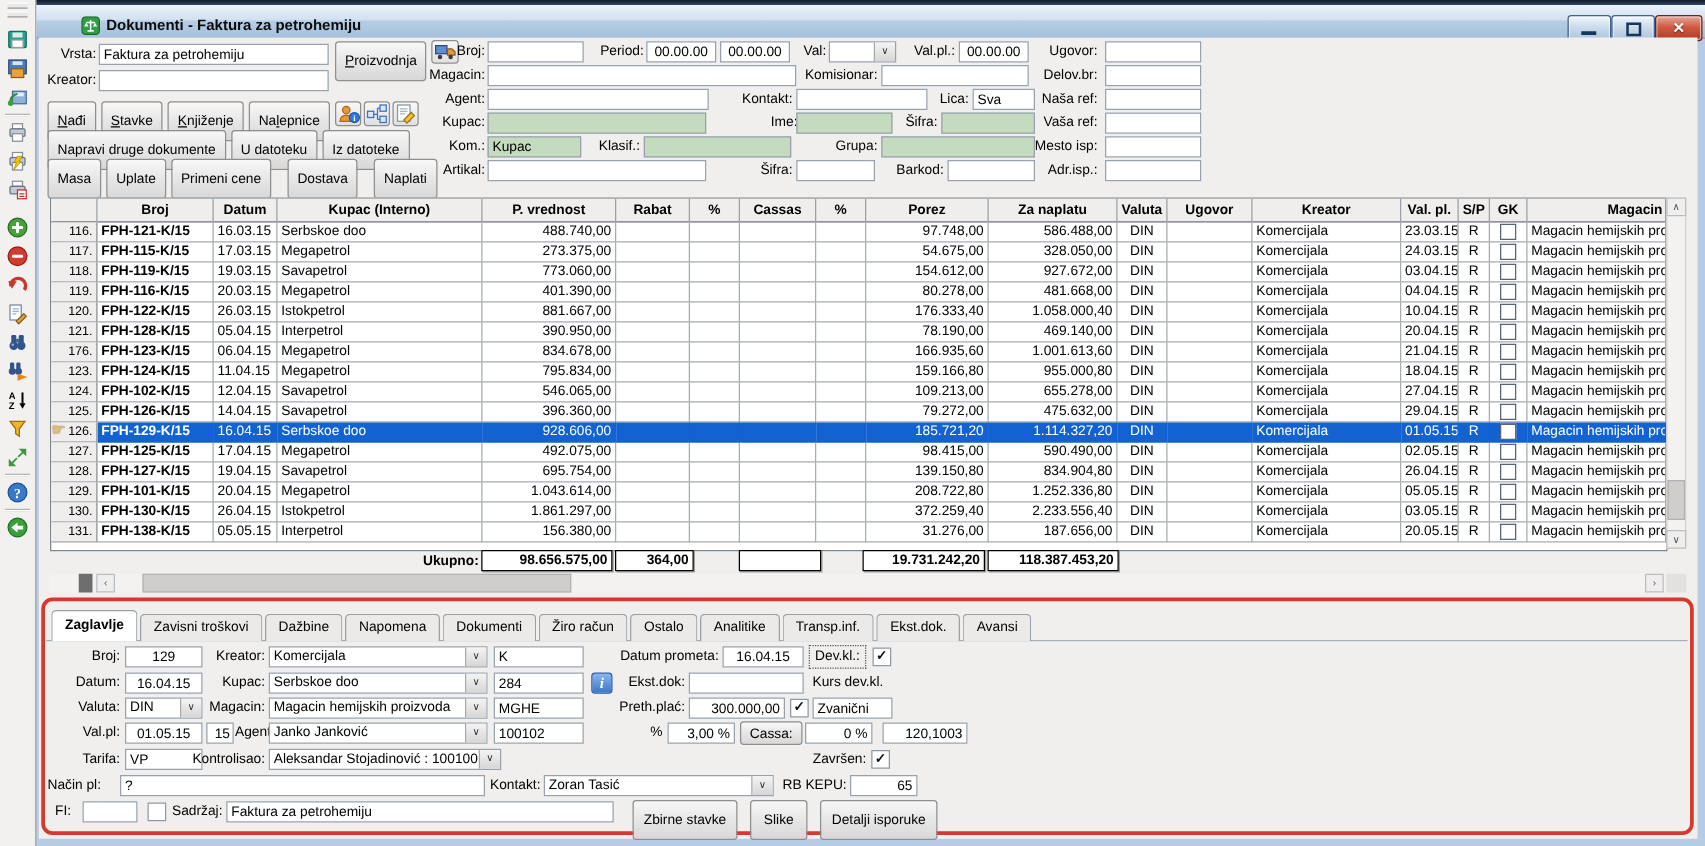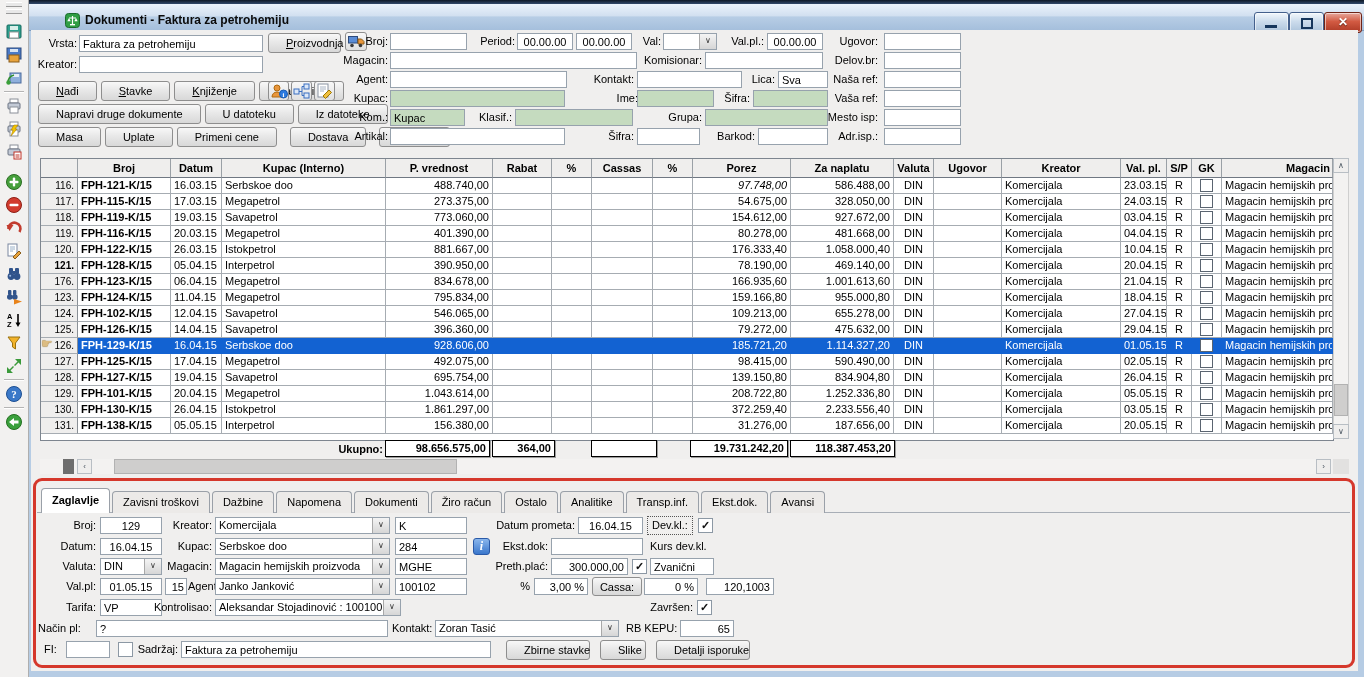--- a/index.html
+++ b/index.html
@@ -25,22 +25,22 @@
   .grip{width:16px;height:3px;margin:2px auto 0;background:#e8e8e8;border-top:1px solid #fff;border-bottom:1px solid #9a9a9a;}
   .ticon{width:24px;height:22px;margin:1px auto;display:flex;align-items:center;justify-content:center;cursor:default;}
   .tdiv{width:20px;height:1px;margin:2px auto;background:#b4b4b4;border-bottom:1px solid #fff;}
   
   .lbl{position:absolute;height:17px;line-height:17px;text-align:right;white-space:nowrap;}
   .lbl.la{text-align:left;}
   .inp{position:absolute;height:17px;border:1px solid #97a2ad;background:#fff;
        font:11px "Liberation Sans",sans-serif;padding:0 3px;box-sizing:border-box;}
   .inp.ar{text-align:right;} .inp.ac{text-align:center;}
   .green{background:#c5dbbf;}
-  .btn{height:20px;background:linear-gradient(#f8f8f8,#e8e8e8 45%,#d8d8d8);border:1px solid #8e8e8e;
-       border-radius:3px;font:11px "Liberation Sans",sans-serif;padding:0 17px;box-sizing:border-box;white-space:nowrap;}
+  .btn{height:32px;background:linear-gradient(#f8f8f8,#e8e8e8 45%,#d8d8d8);border:1px solid #8e8e8e;
+       border-radius:3px;font:11px "Liberation Sans",sans-serif;padding:0 7px;box-sizing:border-box;white-space:nowrap;}
   .btnrow{position:absolute;display:flex;gap:4px;}
   #btnrow2 .btn:nth-child(4){margin-left:9px;}
   #btnrow2 .btn:nth-child(5){margin-left:9px;}
   .iconbtn{position:absolute;width:21px;height:20px;background:linear-gradient(#f8f8f8,#e0e0e0);
        border:1px solid #8e8e8e;border-radius:3px;display:flex;align-items:center;justify-content:center;padding:0;box-sizing:border-box;}
   .combo{position:absolute;height:17px;border:1px solid #97a2ad;background:#fff;box-sizing:border-box;display:flex;}
   .ctext{flex:1;line-height:15px;padding:0 3px;overflow:hidden;white-space:nowrap;}
   .carrow{width:16px;background:linear-gradient(#f4f4f4,#d6d6d6);border-left:1px solid #a8a8a8;
        text-align:center;font-size:8px;line-height:14px;color:#333;}
   .cb{position:absolute;width:13px;height:13px;background:#fff;border:1px solid #8c98a4;
@@ -384,21 +384,21 @@
         <div class="trow">
           <div class="tcell c-num" style="width: 37px;">116.</div>
           <div class="tcell c-broj" style="width: 93px;">FPH-121-K/15</div>
           <div class="tcell c-datum" style="width: 51px;">16.03.15</div>
           <div class="tcell c-kupac" style="width: 164px;">Serbskoe doo</div>
           <div class="tcell c-p_vrednost ar" style="width: 107px;">488.740,00</div>
           <div class="tcell c-rabat ar" style="width: 59px;"></div>
           <div class="tcell c-pct1 ar" style="width: 40px;"></div>
           <div class="tcell c-cassas ar" style="width: 61px;"></div>
           <div class="tcell c-pct2 ar" style="width: 40px;"></div>
-          <div class="tcell c-porez ar" style="width: 98px; font-style: italic;">97.748,00</div>
+          <div class="tcell c-porez ar" style="width: 98px;">97.748,00</div>
           <div class="tcell c-za_naplatu ar" style="width: 103px;">586.488,00</div>
           <div class="tcell c-valuta ac" style="width: 40px;">DIN</div>
           <div class="tcell c-ugovor" style="width: 68px;"></div>
           <div class="tcell c-kreator" style="width: 119px;">Komercijala</div>
           <div class="tcell c-val_pl" style="width: 46px;">23.03.15</div>
           <div class="tcell c-sp ac" style="width: 25px;">R</div>
           <div class="tcell c-gk" style="width: 30px;">
             <div class="gkbox"></div>
           </div>
           <div class="tcell c-magacin" style="width: 111px;">Magacin hemijskih proiz</div>
@@ -485,21 +485,21 @@
           <div class="tcell c-ugovor" style="width: 68px;"></div>
           <div class="tcell c-kreator" style="width: 119px;">Komercijala</div>
           <div class="tcell c-val_pl" style="width: 46px;">10.04.15</div>
           <div class="tcell c-sp ac" style="width: 25px;">R</div>
           <div class="tcell c-gk" style="width: 30px;">
             <div class="gkbox"></div>
           </div>
           <div class="tcell c-magacin" style="width: 111px;">Magacin hemijskih proiz</div>
         </div>
         <div class="trow">
-          <div class="tcell c-num" style="width: 37px; font-weight: bold;">121.</div>
+          <div class="tcell c-num" style="width: 37px;">121.</div>
           <div class="tcell c-broj" style="width: 93px;">FPH-128-K/15</div>
           <div class="tcell c-datum" style="width: 51px;">05.04.15</div>
           <div class="tcell c-kupac" style="width: 164px;">Interpetrol</div>
           <div class="tcell c-p_vrednost ar" style="width: 107px;">390.950,00</div>
           <div class="tcell c-rabat ar" style="width: 59px;"></div>
           <div class="tcell c-pct1 ar" style="width: 40px;"></div>
           <div class="tcell c-cassas ar" style="width: 61px;"></div>
           <div class="tcell c-pct2 ar" style="width: 40px;"></div>
           <div class="tcell c-porez ar" style="width: 98px;">78.190,00</div>
           <div class="tcell c-za_naplatu ar" style="width: 103px;">469.140,00</div>

